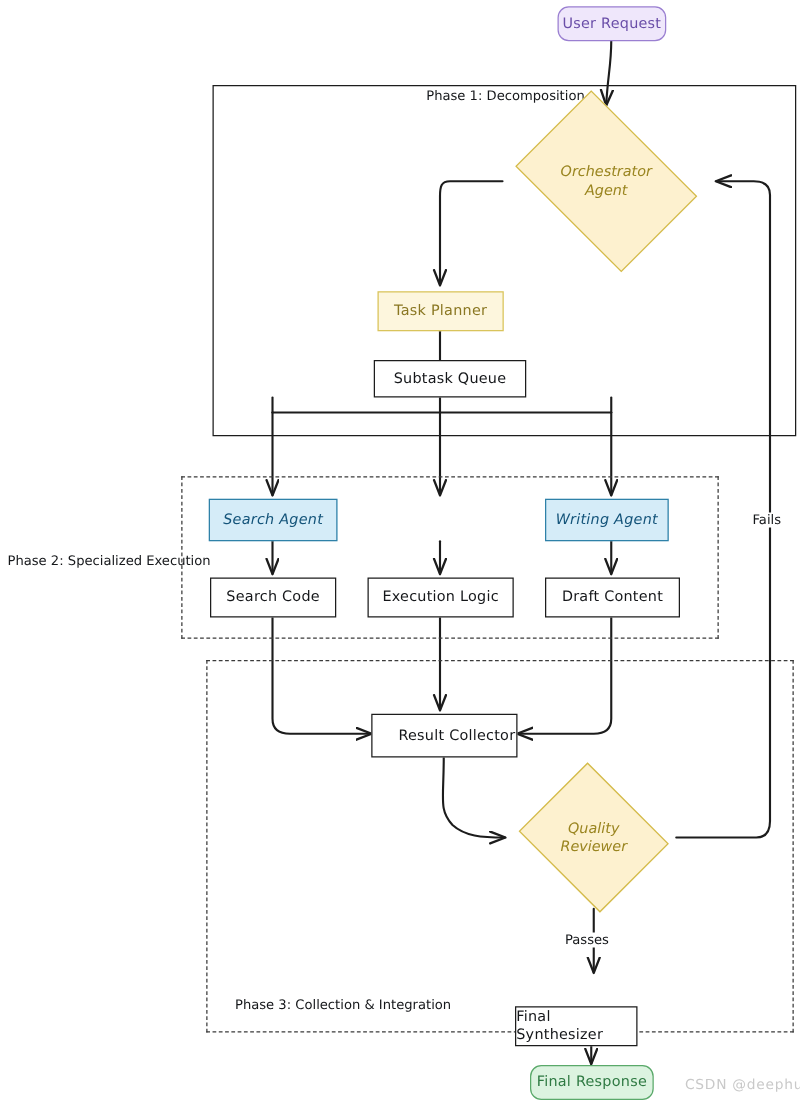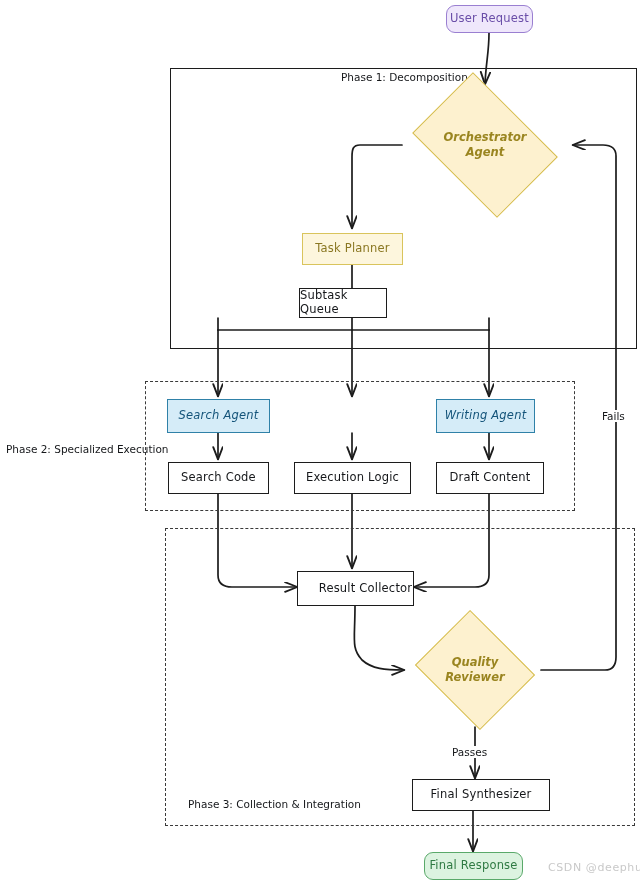--- a/index.html
+++ b/index.html
@@ -81,21 +81,20 @@
     background: #fdf6dd;
     border: 1.6px solid #d9c45c;
     color: #8a7722;
     font-size: 11.5px;
   }
 
   
   .diamond {
     position: absolute;
     background: transparent;
-    font-weight: bold;
   }
   .diamond .dia-shape {
     position: absolute;
     left: 0; top: 0; right: 0; bottom: 0;
     background: #fdf1cf;
     border: 1.6px solid #d4bb4a;
     transform: rotate(45deg);
     box-sizing: border-box;
   }
   .diamond .dia-label {
@@ -214,38 +213,38 @@
   <div class="node term-start" style="left:446px; top:5px; width:87px; height:28px;">User Request</div>
 
   <div class="diamond" style="left:425px; top:102px; width:120px; height:86px;">
     <div class="dia-shape"></div>
     <div class="dia-label">Orchestrator
 Agent</div>
   </div>
 
   <div class="node box-cream" style="left:302px; top:233px; width:101px; height:32px;">Task Planner</div>
 
-  <div class="node box-plain" style="left:299px; top:288px; width:88px; height:30px;">Subtask Queue</div>
+  <div class="node box-plain" style="left:299px; top:288px; width:122px; height:30px;">Subtask Queue</div>
 
   <div class="node box-agent" style="left:167px; top:399px; width:103px; height:34px;">Search Agent</div>
   <div class="node box-agent" style="left:436px; top:399px; width:99px; height:34px;">Writing Agent</div>
 
   <div class="node box-plain" style="left:168px; top:462px; width:101px; height:32px;">Search Code</div>
   <div class="node box-plain" style="left:294px; top:462px; width:117px; height:32px;">Execution Logic</div>
   <div class="node box-plain" style="left:436px; top:462px; width:108px; height:32px;">Draft Content</div>
 
   <div class="node box-plain" style="left:297px; top:571px; width:117px; height:35px;padding-left:20px;">Result Collector</div>
 
   <div class="diamond" style="left:429px; top:631px; width:92px; height:78px;">
     <div class="dia-shape"></div>
     <div class="dia-label">Quality
 Reviewer</div>
   </div>
 
-  <div class="node box-plain" style="left:412px; top:779px; width:138px; height:32px;">Final Synthesizer</div>
+  <div class="node box-plain" style="left:412px; top:805px; width:98px; height:32px;">Final Synthesizer</div>
 
   <div class="node term-end" style="left:424px; top:852px; width:99px; height:28px;">Final Response</div>
 
   <div class="edge-label" style="left:600px; top:410px;">Fails</div>
   <div class="edge-label" style="left:450px; top:746px;">Passes</div>
 
   <div class="watermark" style="left:548px; top:861px;">CSDN @deephub</div>
 
 </div>
 

